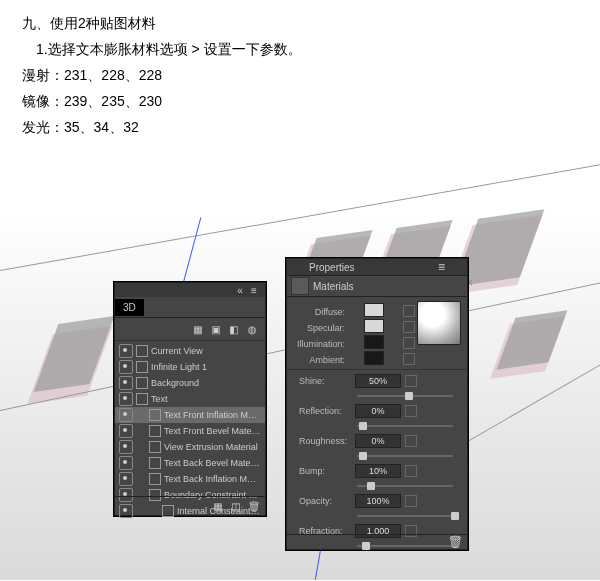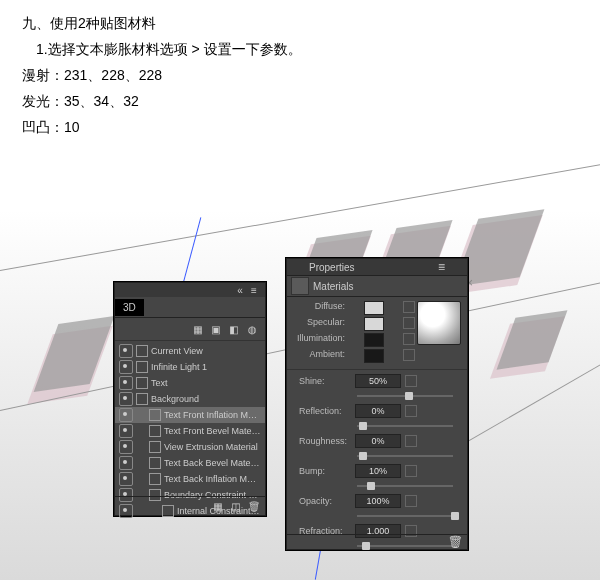--- a/index.html
+++ b/index.html
@@ -24,21 +24,21 @@
   .eye::after{content:"";position:absolute;left:3px;top:3px;width:4px;height:4px;background:#ccc;border-radius:50%}
   .ind{width:10px}
   .tico{width:10px;height:10px;border:1px solid #999}
   .lbl{white-space:nowrap;overflow:hidden;text-overflow:ellipsis;flex:1;font-size:9px}
   .panel-3d .footer{position:absolute;bottom:0;left:0;right:0;height:18px;border-top:1px solid #222;display:flex;align-items:center;justify-content:flex-end;gap:4px;padding:0 4px}
   .panel-props{left:286px;top:258px;width:180px;height:290px}
   .panel-props .hdr{height:16px;background:#383838;display:flex;align-items:center;padding:0 22px;font-size:10px;border-bottom:1px solid #222}
   .panel-props .tabbar{height:20px;display:flex;align-items:center;padding:0 4px;border-bottom:1px solid #222;gap:4px}
   .panel-props .tabbar .ticon{width:16px;height:16px;background:#5a5a5a;border:1px solid #333}
   .section{padding:4px 6px;border-bottom:1px solid #333}
-  .srow{display:flex;align-items:flex-start;height:16px;gap:19px}
+  .srow{display:flex;align-items:flex-end;height:16px;gap:19px}
   .slabel{width:52px;text-align:right;font-size:9px;color:#bbb}
   .swatch{width:18px;height:12px;background:#d8d8d8;border:1px solid #222}
   .swatch.dark{background:#181818}
   .fold{width:10px;height:10px;border:1px solid #666}
   .preview{position:absolute;right:6px;top:42px;width:42px;height:42px;background:radial-gradient(circle at 35% 30%,#fff 0%,#fff 30%,#aaa 70%,#777 100%);border:1px solid #222;border-radius:2px}
   .sprop{display:flex;align-items:center;height:22px;gap:4px;padding:0 12px}
   .sprop .nm{width:52px;font-size:9px;color:#bbb}
   .sprop .val{width:44px;height:12px;background:#333;border:1px solid #222;text-align:center;font-size:9px;line-height:12px;color:#ddd}
   .sprop .slider{flex:1;height:2px;background:#666;position:relative;margin:0 2px}
   .sprop .slider .thumb{position:absolute;top:-3px;width:8px;height:8px;background:#ccc;border-radius:1px}
@@ -50,22 +50,22 @@
   .vblue2{position:absolute;left:320px;top:520px;width:1px;height:60px;background:#3b5bff;transform:rotate(10deg)}
 </style>
 </head>
 <body>
 
 <div class="page">
   <div class="text-block">
     <p>九、使用2种贴图材料</p>
     <p>　1.选择文本膨胀材料选项 &gt; 设置一下参数。</p>
     <p>漫射：231、228、228</p>
+    <p>镜像：239、235、230</p>
     <p>发光：35、34、32</p>
-    <p>凹凸：10</p>
   </div>
 
   <div class="canvas">
 
     <div class="shape" style="left:40px;top:120px;width:60px;height:70px"></div>
     <div class="shape dark" style="left:46px;top:110px;width:56px;height:68px"></div>
     <div class="shape" style="left:300px;top:30px;width:60px;height:60px"></div>
     <div class="shape dark" style="left:306px;top:24px;width:56px;height:58px"></div>
     <div class="shape" style="left:380px;top:20px;width:60px;height:60px"></div>
     <div class="shape dark" style="left:386px;top:14px;width:56px;height:58px"></div>
@@ -103,26 +103,26 @@
           <span class="lbl">Current View</span>
         </div>
         <div class="tree-row">
           <span class="eye"></span>
           <span class="tico"></span>
           <span class="lbl">Infinite Light 1</span>
         </div>
         <div class="tree-row">
           <span class="eye"></span>
           <span class="tico"></span>
+          <span class="lbl">Background</span>
+        </div>
+        <div class="tree-row">
+          <span class="eye"></span>
+          <span class="tico"></span>
           <span class="lbl">Text</span>
-        </div>
-        <div class="tree-row">
-          <span class="eye"></span>
-          <span class="tico"></span>
-          <span class="lbl">Background</span>
         </div>
         <div class="tree-row hl">
           <span class="eye"></span>
           <span class="ind"></span>
           <span class="tico"></span>
           <span class="lbl">Text Front Inflation Material</span>
         </div>
         <div class="tree-row">
           <span class="eye"></span>
           <span class="ind"></span>

